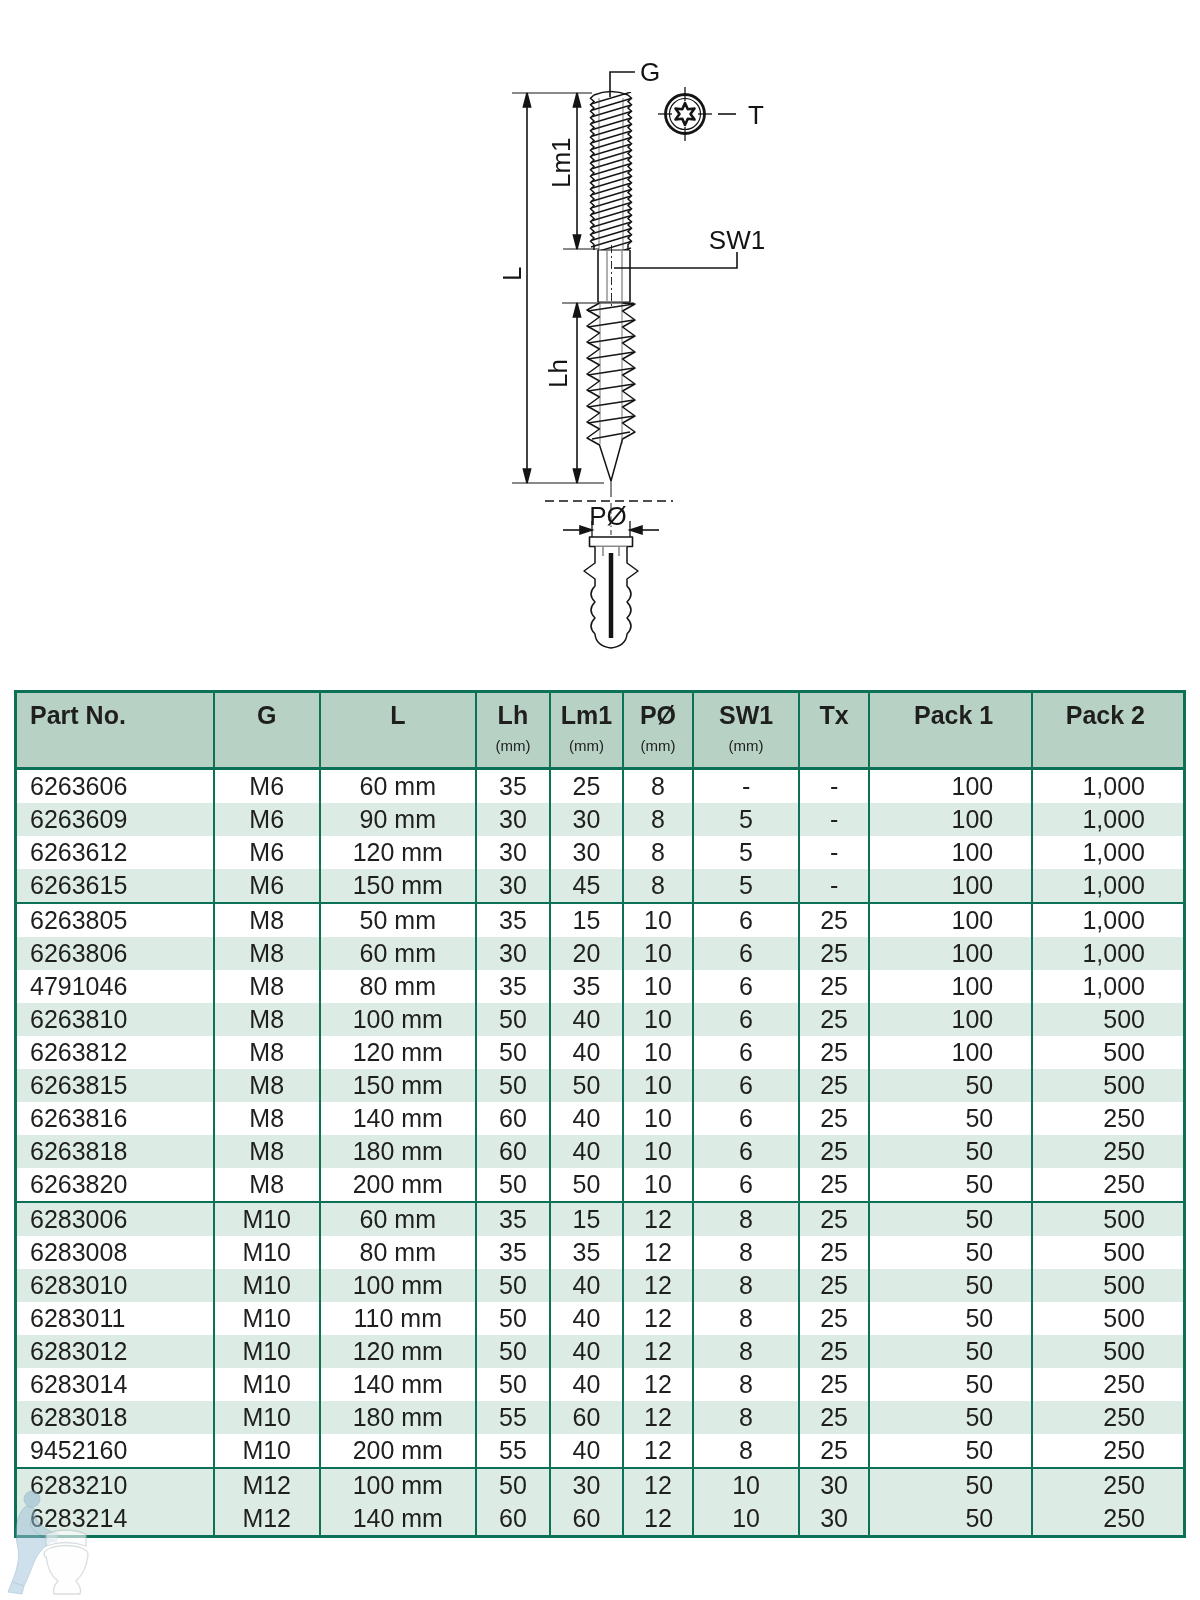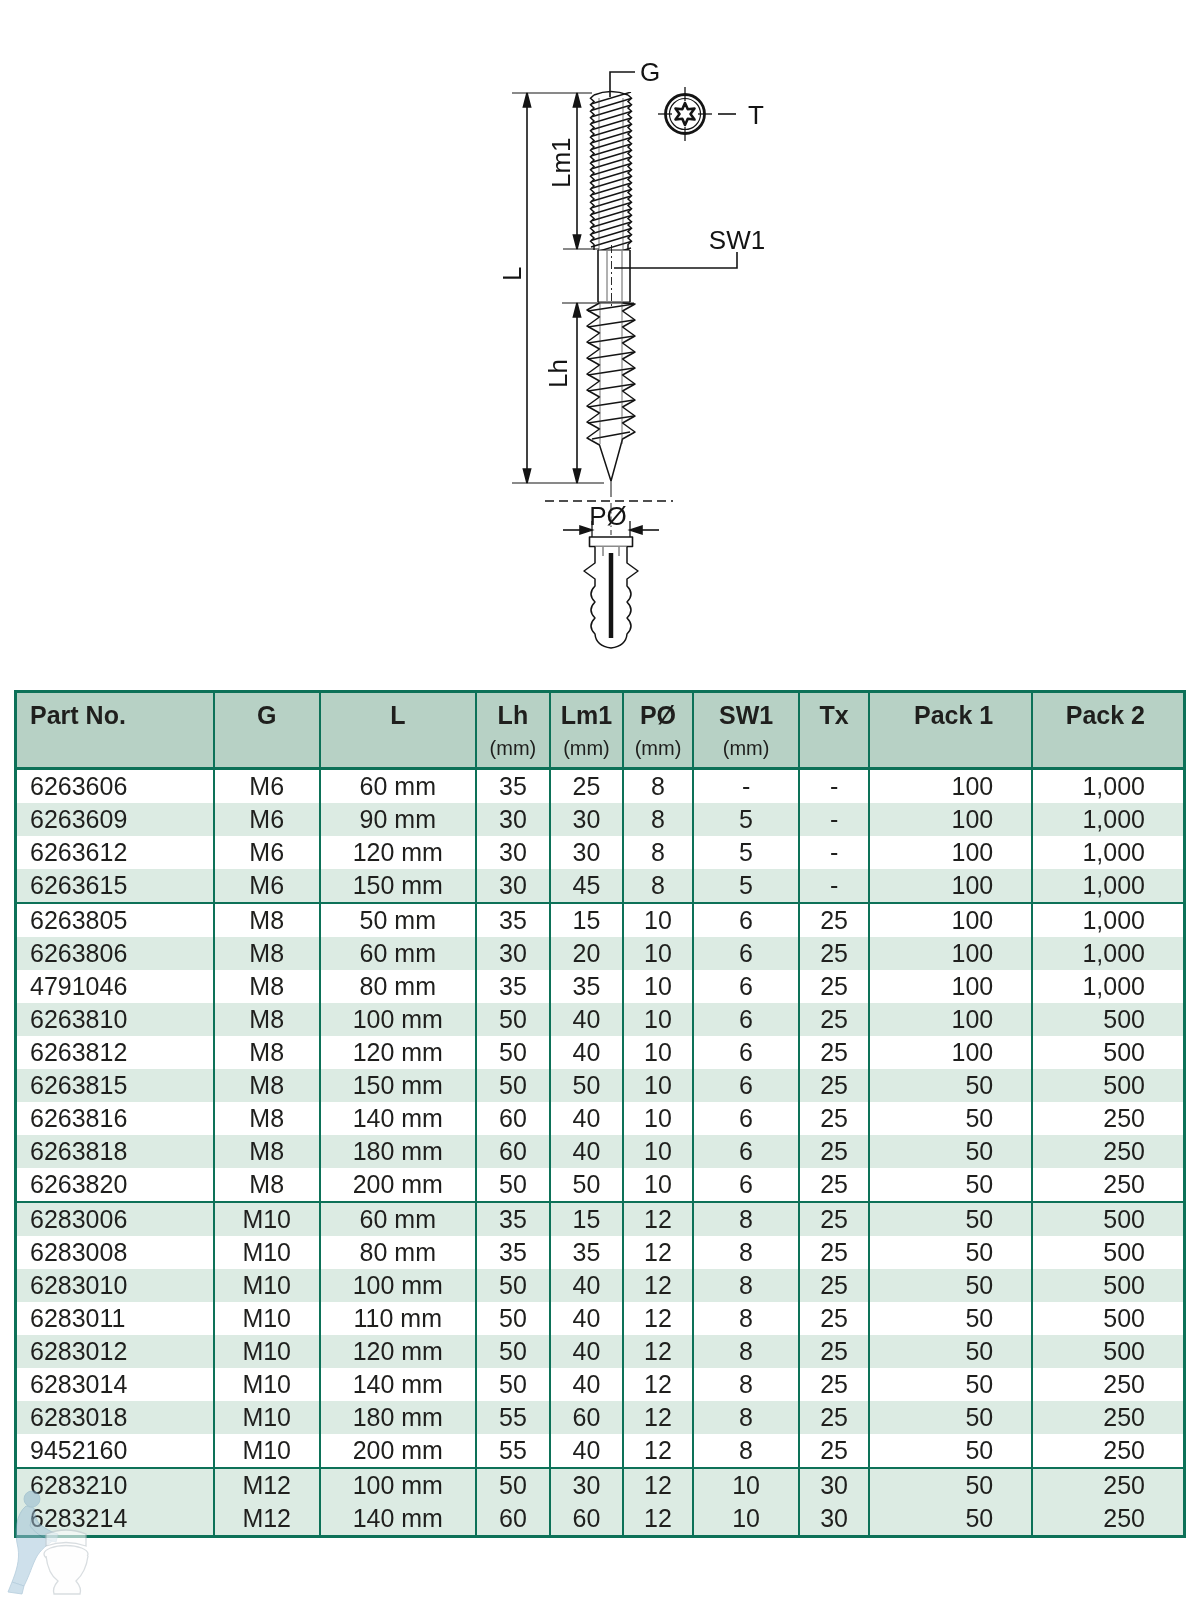--- a/index.html
+++ b/index.html
@@ -13,21 +13,21 @@
   table.spec col.c0{width:198px}  table.spec col.c1{width:106px}
   table.spec col.c2{width:156px}  table.spec col.c3{width:74px}
   table.spec col.c4{width:73px}   table.spec col.c5{width:70px}
   table.spec col.c6{width:106px}  table.spec col.c7{width:70px}
   table.spec col.c8{width:163px}  table.spec col.c9{width:152px}
   table.spec th, table.spec td{border-left:2px solid #0d7158;overflow:hidden;white-space:nowrap;}
   table.spec th:first-child, table.spec td:first-child{border-left:none;}
   thead{border-bottom:3px solid #0d7158;}
   thead th{background:#b7d1c5;font-weight:bold;font-size:25px;text-align:center;
            padding:8px 2px 0 2px;vertical-align:top;height:36px;}
-  thead tr.units th{font-weight:normal;font-size:20px;height:24px;padding:0 2px 6px 2px;
+  thead tr.units th{font-weight:normal;font-size:15px;height:24px;padding:0 2px 6px 2px;
                     vertical-align:top;}
   tbody.grp{border-top:2.5px solid #0d7158;}
   tbody.grp:first-of-type{border-top:none;}
   td{font-size:25px;height:33px;padding:0 2px;text-align:center;vertical-align:middle;}
   tr.alt td{background:#dcebe3;}
   tr.base td{background:#ffffff;}
   th:first-child, td:first-child{text-align:left;padding-left:13px;}
   th:nth-child(9), td:nth-child(9), th:nth-child(10), td:nth-child(10)
     {text-align:right;padding-right:38px;}
   .watermark{position:absolute;left:2px;top:1482px;width:120px;height:118px;

